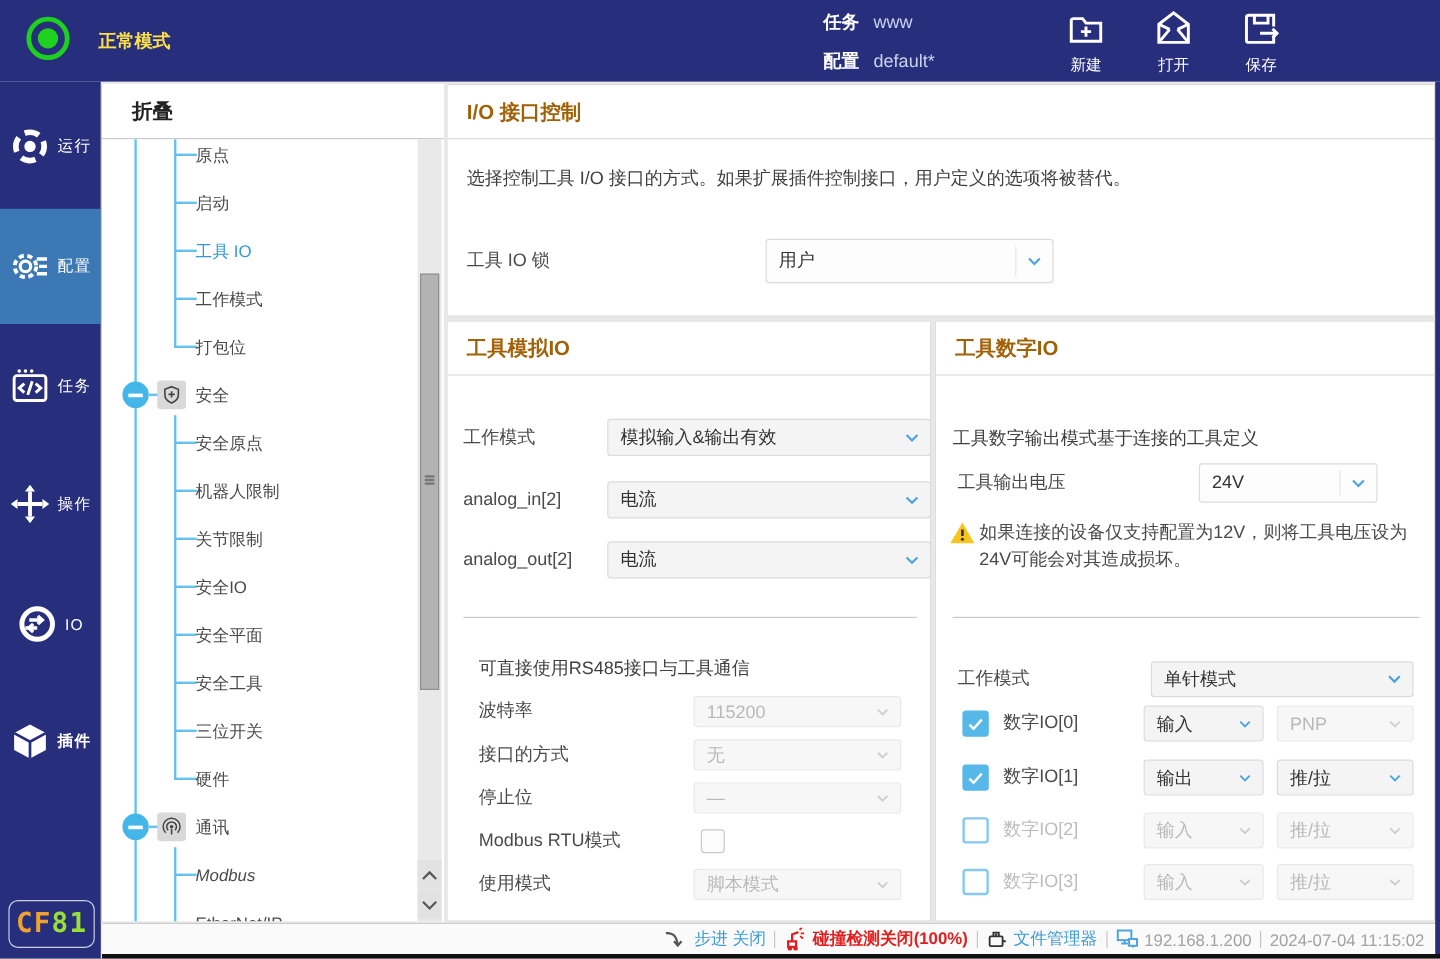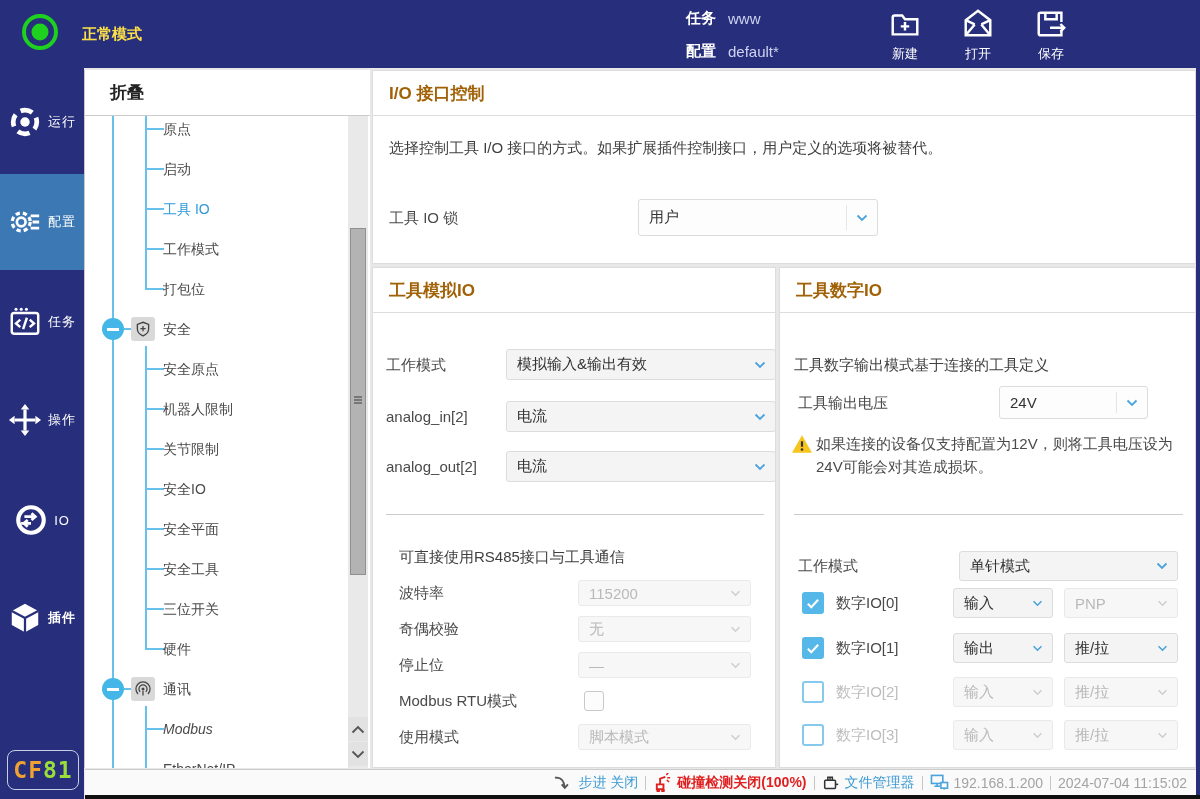--- a/index.html
+++ b/index.html
@@ -340,21 +340,21 @@
     <div class="note" style="left:26px;top:280px;">可直接使用RS485接口与工具通信</div>
 
     <div class="lbl" style="left:26px;top:312px;line-height:26px;">波特率</div>
     <div class="dd dd-disabled" style="left:205px;top:312px;width:173px;height:26px;">
       <span>115200</span>
       <svg class="chev" width="11" height="7" viewBox="0 0 12 8" fill="none" stroke="currentColor" stroke-width="1.8">
           <path d="M1.5 1.5 L6 6 L10.5 1.5"></path>
         </svg>
     </div>
 
-    <div class="lbl" style="left:26px;top:348px;line-height:26px;">奇偶校验</div>
+    <div class="lbl" style="left:26px;top:348px;line-height:26px;">接口的方式</div>
     <div class="dd dd-disabled" style="left:205px;top:348px;width:173px;height:26px;">
       <span>无</span>
       <svg class="chev" width="11" height="7" viewBox="0 0 12 8" fill="none" stroke="currentColor" stroke-width="1.8">
           <path d="M1.5 1.5 L6 6 L10.5 1.5"></path>
         </svg>
     </div>
 
     <div class="lbl" style="left:26px;top:384px;line-height:26px;">停止位</div>
     <div class="dd dd-disabled" style="left:205px;top:384px;width:173px;height:26px;">
       <span>—</span>

